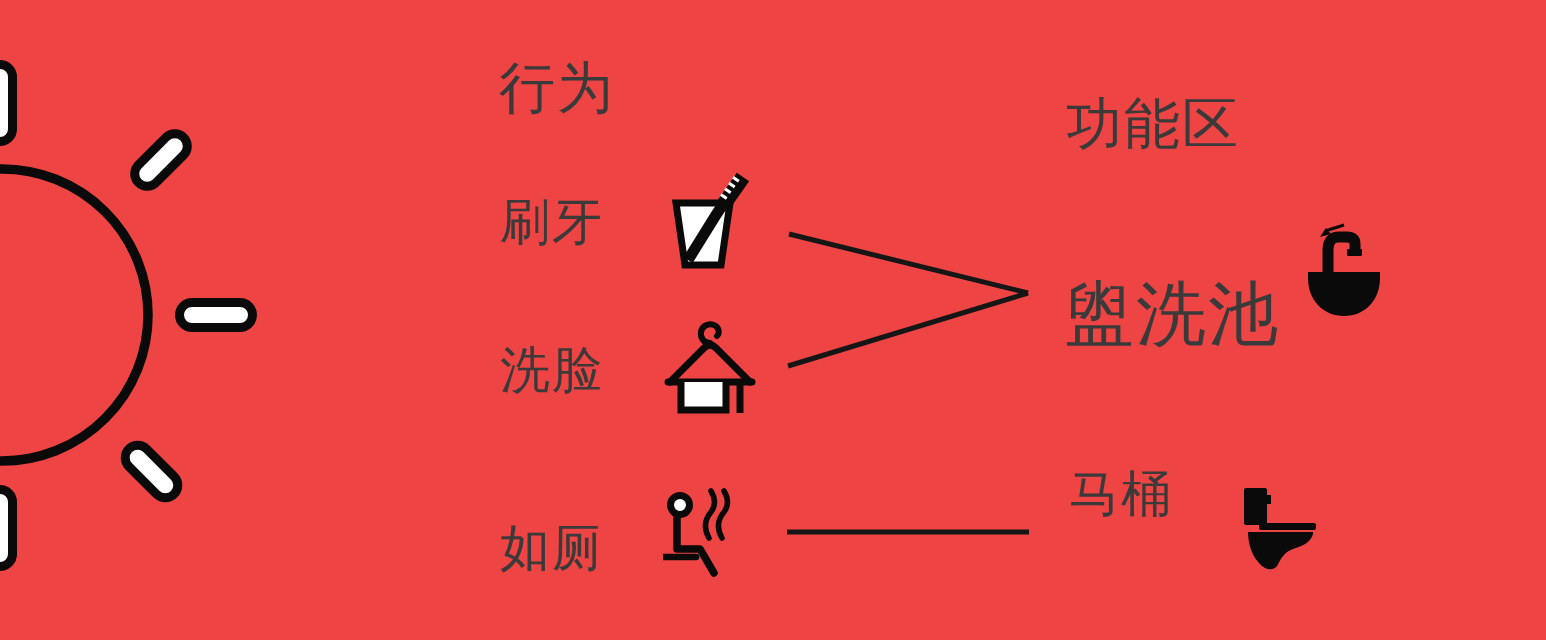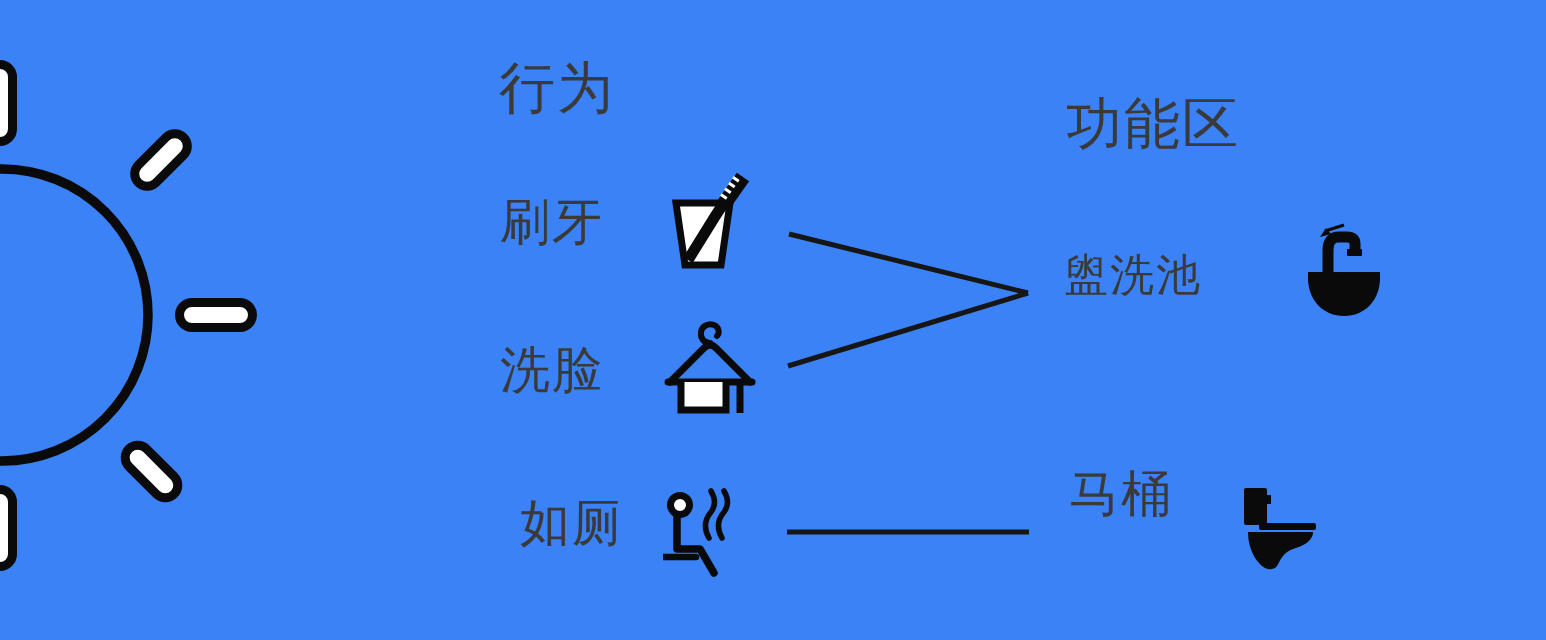--- a/index.html
+++ b/index.html
@@ -1,26 +1,26 @@
 <!DOCTYPE html>
 <html><head>
 <meta charset="utf-8">
 <style>
   html,body{margin:0;padding:0;background:#ffffff;}
   .canvas{
     position:relative;width:1546px;height:640px;overflow:hidden;
-    background:#3b82f6;font-family:"Liberation Sans",sans-serif;
+    background:#ef4444;font-family:"Liberation Sans",sans-serif;
   }
   .abs{position:absolute;}
   .label{
     color:#3a3a3a;line-height:1.06;letter-spacing:2px;white-space:nowrap;
   }
   .hdr{font-size:56px;}
   .item{font-size:50px;}
-  .item-lg{font-size:44px;}
+  .item-lg{font-size:70px;margin-top:25px;}
   svg{display:block;}
 </style>
 </head>
 <body>
 
 <div class="canvas">
 
   <svg class="abs" style="left:0;top:0;" width="280" height="640" viewBox="0 0 280 640">
     <circle cx="2" cy="315" r="146" fill="none" stroke="#0a0a0a" stroke-width="9.5"></circle>
     <rect x="-12.5" y="64.5" width="25" height="77" rx="12.5" fill="#ffffff" stroke="#0a0a0a" stroke-width="9"></rect>
@@ -48,21 +48,21 @@
 
   <div class="abs label item" style="left:500px;top:344px;">洗脸</div>
   <svg class="abs" style="left:664px;top:320px;" width="92" height="94" viewBox="0 0 92 94">
     <path d="M46,23 C40,23 36,18 37,12 C38,6 44,3 50,5 C55,7 56,13 53,16" fill="none" stroke="#0a0a0a" stroke-width="6" stroke-linecap="round"></path>
     <path d="M6,62 L40,28 Q46,22 52,28 L86,62" fill="none" stroke="#0a0a0a" stroke-width="7" stroke-linecap="round" stroke-linejoin="round"></path>
     <path d="M4,62 H88" fill="none" stroke="#0a0a0a" stroke-width="7" stroke-linecap="round"></path>
     <path d="M17,62 V90 H62 V62" fill="#ffffff" stroke="#0a0a0a" stroke-width="7"></path>
     <path d="M76,62 V93" fill="none" stroke="#0a0a0a" stroke-width="7"></path>
   </svg>
 
-  <div class="abs label item" style="left:500px;top:497px;margin-left:20px;">如厕</div>
+  <div class="abs label item" style="left:500px;top:522px;">如厕</div>
   <svg class="abs" style="left:663px;top:486px;" width="76" height="102" viewBox="0 0 76 102">
     <circle cx="17" cy="19" r="9.5" fill="#ffffff" stroke="#0a0a0a" stroke-width="7"></circle>
     <path d="M14,31 V63 H37 L51,87" fill="none" stroke="#0a0a0a" stroke-width="7.5" stroke-linecap="round" stroke-linejoin="round"></path>
     <path d="M1,71 H33" fill="none" stroke="#0a0a0a" stroke-width="6.5" stroke-linecap="round"></path>
     <path d="M46,52 Q38,38 48,26 Q55,17 48,5" fill="none" stroke="#0a0a0a" stroke-width="5.5" stroke-linecap="round"></path>
     <path d="M59,52 Q51,38 61,26 Q68,17 61,5" fill="none" stroke="#0a0a0a" stroke-width="5.5" stroke-linecap="round"></path>
   </svg>
 
   <div class="abs label hdr" style="left:1066px;top:58px;margin-top:36px;">功能区</div>
 

